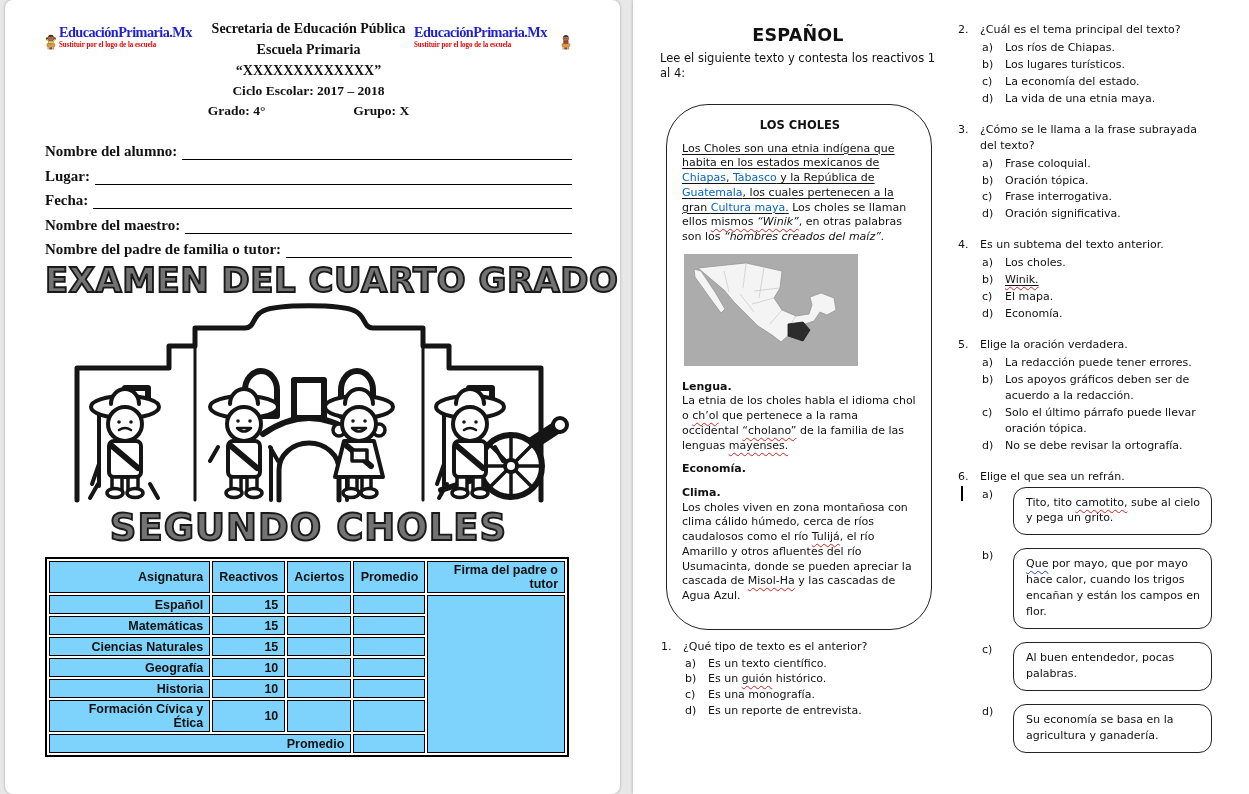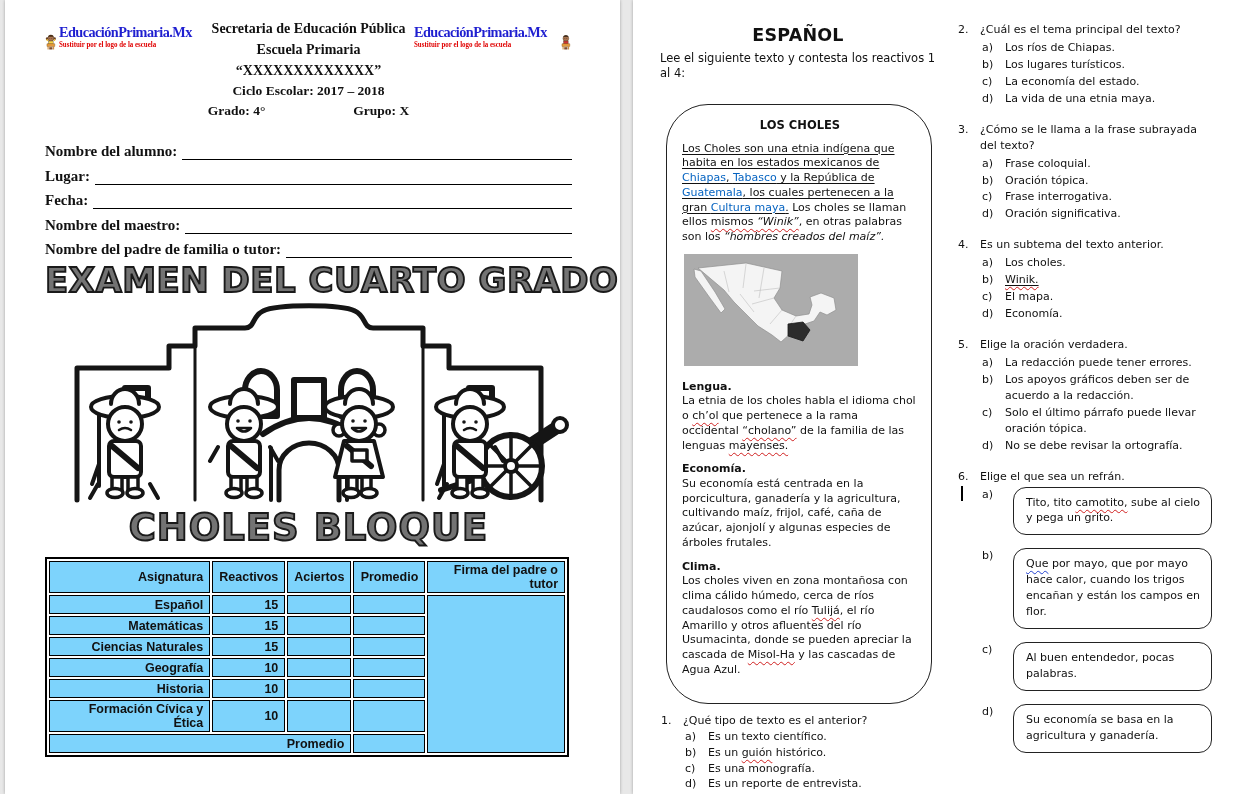--- a/index.html
+++ b/index.html
@@ -1,20 +1,20 @@
 <!DOCTYPE html>
 <html><head>
 <meta charset="utf-8">
 <style>
   * { margin:0; padding:0; box-sizing:border-box; }
   html,body { width:1249px; height:794px; overflow:hidden; background:#e8e8e8; }
   body { font-family:"DejaVu Sans","Liberation Sans",sans-serif; color:#111; }
   .stage { position:relative; width:1249px; height:794px; }
   .page { position:absolute; top:0; height:794px; background:#fff; box-shadow:0 0 3px rgba(0,0,0,.3); }
-  .page-left { left:5px; width:615px; }
+  .page-left { left:5px; width:615px;border-radius:8px; }
   .page-right { left:633px; width:616px; }
 
   
   .lp-inner { padding:14px 48px 0 40px; }
   .serif { font-family:"Liberation Serif","DejaVu Serif",serif; }
 
   .hdr { display:flex; align-items:flex-start; }
   .logo-block { width:158px; flex:0 0 auto; display:flex; align-items:flex-start; gap:2px; padding-top:4px; }
   .logo-text { line-height:1; padding-top:6px; }
   .logo-name { color:#1f1fd0; font-weight:bold; font-size:15.5px; letter-spacing:-0.6px; transform:scaleX(.92); transform-origin:left; white-space:nowrap; }
@@ -257,21 +257,21 @@
             <ellipse cx="421" cy="107" rx="34" ry="11" stroke-width="4"></ellipse>
             <path d="M407,104 a14,15 0 0 1 28,0" stroke-width="4"></path>
             <circle cx="421" cy="124" r="17" stroke-width="4"></circle>
             <circle cx="415" cy="122" r="1.8" fill="#151515" stroke="none"></circle>
               <circle cx="427" cy="122" r="1.8" fill="#151515" stroke="none"></circle>
             <path d="M415,130 q6,-4 12,0" stroke-width="2.5" fill="none"></path>
           </g>
         </g>
       </svg>
 
-      <div class="outline-title block-title">CHOLES BLOQUE</div>
+      <div class="outline-title block-title">SEGUNDO CHOLES</div>
 
       <table class="grades">
         <tbody>
             <tr>
               <td class="hd w-asig">Asignatura</td>
               <td class="hd w-reac c">Reactivos</td>
               <td class="hd w-acie c">Aciertos</td>
               <td class="hd w-prom c">Promedio</td>
               <td class="hd w-firm">Firma del padre o tutor</td>
             </tr>
@@ -341,21 +341,20 @@
               <path d="M40,17 L45,38 M62,10 L59,34 M80,14 L75,44 M96,34 L70,37 M90,44 L68,50 M56,40 L70,58 M98,56 L86,70 M112,62 L104,74"></path>
             </g>
             <path d="M104,70 L119,68 L126,76 L119,87 L104,82 Z" fill="#2c2c2c" stroke="#1a1a1a" stroke-width="0.8"></path>
           </svg>
         </div>
 
         <div>
             <div class="rb-h">Lengua.</div>
             <div class="rb-p">La etnia de los choles habla el idioma chol o <span class="st-wavy-red">ch’ol</span> que pertenece a la rama occidental <span class="st-wavy-red">“cholano”</span> de la familia de las lenguas <span class="st-wavy-red">mayenses.</span></div>
             <div class="rb-h">Economía.</div>
-            <div class="rb-p">Su economía está centrada en la porcicultura, ganadería y la agricultura, cultivando maíz, frijol, café, caña de azúcar, ajonjolí y algunas especies de árboles frutales.</div>
             <div class="rb-h">Clima.</div>
             <div class="rb-p">Los choles viven en zona montañosa con clima cálido húmedo, cerca de ríos caudalosos como el río <span class="st-wavy-red">Tulijá</span>, el río Amarillo y otros afluentes del río Usumacinta, donde se pueden apreciar la cascada de <span class="st-wavy-red">Misol-Ha</span> y las cascadas de Agua Azul.</div>
           </div>
       </div>
 
       <div style="margin-top:10px; margin-left:1px;">
           <div class="question">
             <div class="q-head">
               <span class="q-num">1.</span>
               <span class="q-text">¿Qué tipo de texto es el anterior?</span>

